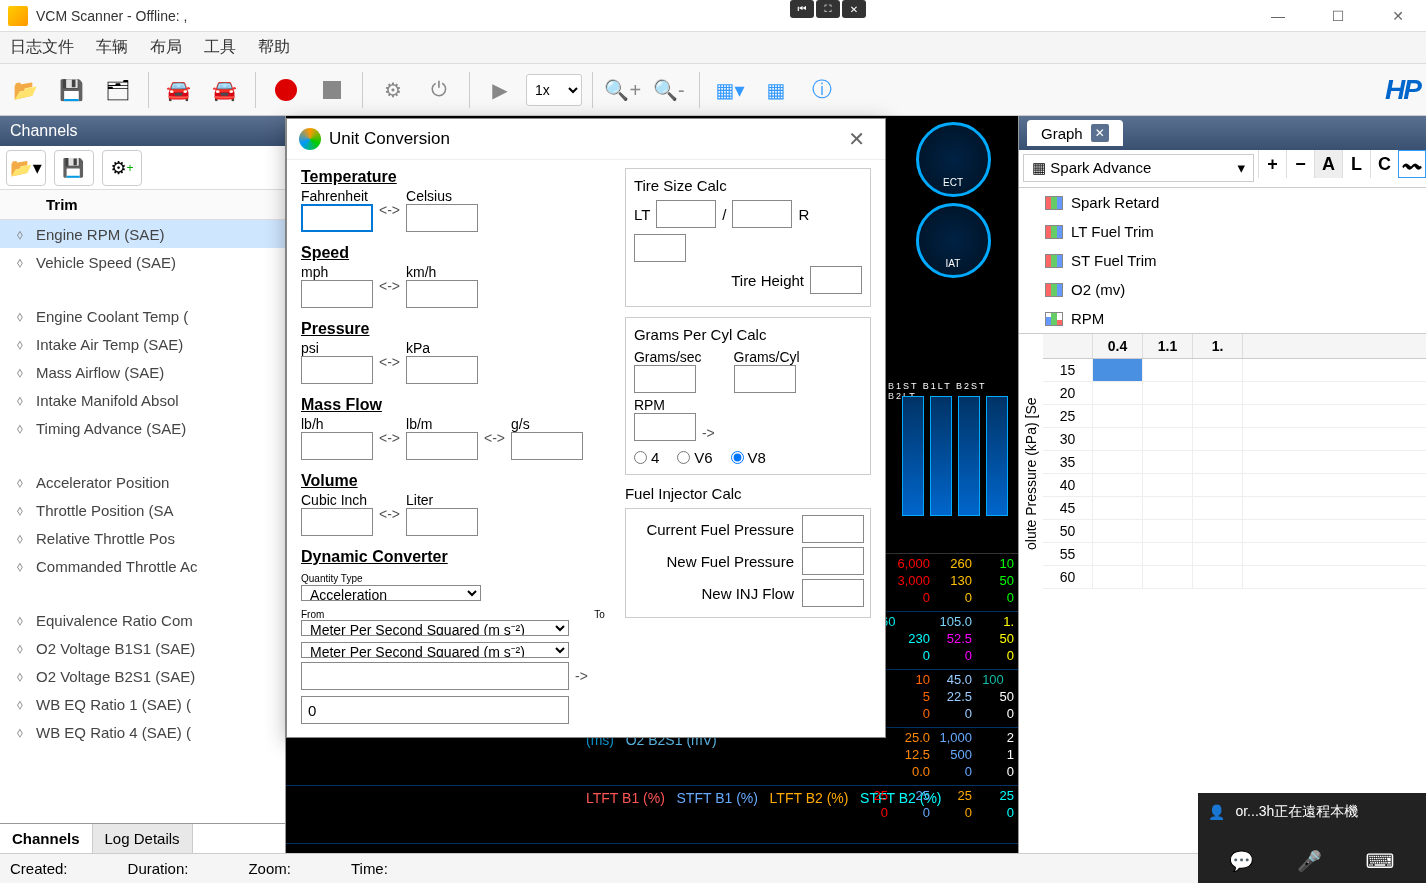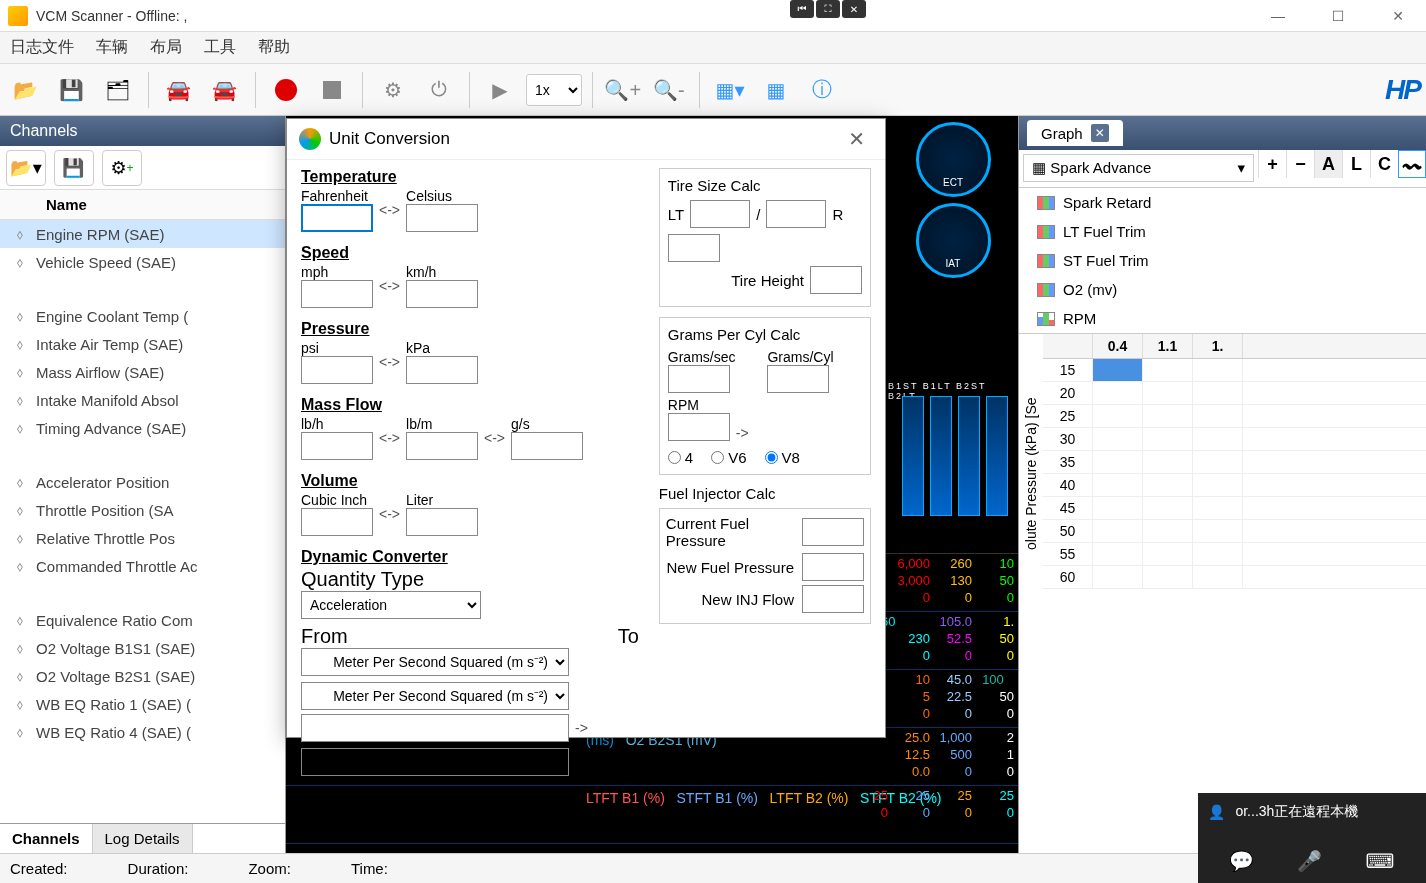--- a/index.html
+++ b/index.html
@@ -71,21 +71,21 @@
 
 
 .right-panel { width: 408px; background: #fff; border-left: 1px solid #999; display: flex; flex-direction: column; }
 .graph-tab-header { background: linear-gradient(#5a7090,#3a5070); padding: 4px 8px; display: flex; align-items: center; }
 .graph-tab { background: #fff; padding: 4px 14px; border-radius: 4px 4px 0 0; font-size: 15px; display: flex; align-items: center; gap: 8px; }
 .graph-tab .close-x { color: #fff; background: #5a7090; width: 18px; height: 18px; display: flex; align-items: center; justify-content: center; border-radius: 2px; font-size: 12px; }
 .graph-toolbar { display: flex; align-items: flex-start; height: 38px; border-bottom: 1px solid #ccc; }
 .graph-toolbar .g-sel { flex: 1; padding: 4px 8px; border: 1px solid #ccc; font-size: 15px; margin: 4px; background: #fff; display: flex; align-items: center; justify-content: space-between; }
 .graph-toolbar .g-btn { width: 28px; height: 28px; display: flex; align-items: center; justify-content: center; font-size: 18px; font-weight: bold; border-left: 1px solid #ddd; cursor: pointer; }
 .series-list { }
-.series-item { display: flex; align-items: center; padding: 6px 18px; font-size: 15px; gap: 8px; cursor: pointer; }
+.series-item { display: flex; align-items: center; padding: 6px 26px; font-size: 15px; gap: 8px; cursor: pointer; }
 .series-item .s-icon { width: 18px; height: 14px; border: 1px solid #888; display: flex; }
 .series-item .s-icon .b { flex: 1; }
 .data-grid { display: flex; border-top: 1px solid #ccc; height: 280px; }
 .y-axis-label { writing-mode: vertical-rl; transform: rotate(180deg); font-size: 14px; padding: 4px; text-align: center; }
 .grid-wrap { flex: 1; overflow: hidden; }
 .grid-head { display: flex; background: #f5f5f5; border-bottom: 1px solid #ccc; }
 .grid-head .gc { width: 50px; padding: 4px; text-align: center; font-size: 14px; border-right: 1px solid #ddd; font-weight: 600; }
 .grid-body .gr { display: flex; border-bottom: 1px solid #eee; }
 .grid-body .gc { width: 50px; padding: 3px; text-align: center; font-size: 14px; border-right: 1px solid #eee; }
 .grid-body .gc.selcell { background: #4a90e2; }
@@ -93,37 +93,37 @@
 
 .dialog { position: absolute; top: 118px; left: 286px; width: 600px; height: 620px; background: #fff; border: 1px solid #888; box-shadow: 0 4px 20px rgba(0,0,0,0.3); z-index: 50; }
 .dialog-title { display: flex; align-items: center; padding: 8px 12px; font-size: 17px; border-bottom: 1px solid #eee; }
 .dialog-title .d-icon { width: 22px; height: 22px; margin-right: 8px; background: conic-gradient(#f90,#0c0,#09f,#f90); border-radius: 50%; }
 .dialog-title .d-close { margin-left: auto; font-size: 20px; cursor: pointer; color: #666; padding: 0 8px; }
 .dialog-body { padding: 8px 14px; display: flex; gap: 20px; font-size: 15px; }
 .d-col { flex: 1; }
 .d-section { margin-bottom: 12px; }
 .d-heading { font-weight: bold; text-decoration: underline; font-size: 16px; margin-bottom: 2px; }
 .d-row { display: flex; align-items: center; gap: 6px; margin-bottom: 4px; flex-wrap: wrap; }
-.d-label { font-size: 20px; }
+.d-label { font-size: 10px; }
 .d-field { display: flex; flex-direction: column; }
 .d-field label { font-size: 14px; }
 .d-input { width: 72px; height: 28px; border: 1px solid #888; padding: 0 4px; font-size: 14px; }
 .d-input.active { border: 2px solid #0078d7; }
 .d-arrow { font-size: 14px; color: #555; }
-.d-select { height: 28px; border: 1px solid #888; background: #fff; font-size: 14px; padding: 0 4px; }
+.d-select { height: 16px; border: 1px solid #888; background: #fff; font-size: 14px; padding: 0 4px; }
 .d-col2 { flex: 1.05; }
 .d-group { border: 1px solid #ccc; padding: 8px; margin-bottom: 10px; }
 .d-group-title { font-size: 15px; margin-bottom: 6px; }
 .d-radio-row { display: flex; gap: 18px; align-items: center; margin-top: 8px; }
 .d-radio { display: flex; align-items: center; gap: 4px; font-size: 15px; }
 .d-inj-row { display: flex; justify-content: flex-end; align-items: center; gap: 8px; margin-bottom: 4px; }
 .d-inj-row .lbl { font-size: 15px; }
 .d-inj-row .d-input { width: 62px; }
 .d-dyn-row { display: flex; gap: 40px; }
-.d-wide { width: 268px; text-align: right; }
+.d-wide { width: 268px; }
 .d-res { width: 268px; display: flex; align-items: center; border: 1px solid #888; height: 28px; padding: 0 6px; }
 
 
 .statusbar { height: 30px; background: #f5f5f5; border-top: 1px solid #ccc; display: flex; align-items: center; padding: 0 10px; gap: 60px; font-size: 15px; }
 
 
 .remote { position: absolute; bottom: 0; right: 0; width: 228px; height: 90px; background: #222; color: #fff; font-size: 14px; padding: 10px; display: flex; flex-direction: column; justify-content: space-between; z-index: 60; }
 .remote .r-top { display: flex; align-items: center; gap: 10px; }
 .remote .r-icons { display: flex; justify-content: space-around; font-size: 20px; }
 </style>
@@ -190,21 +190,21 @@
 
   <div class="channels-panel">
     <div class="channels-header">Channels</div>
     <div class="channels-toolbar">
       <div class="ct-btn">📂▾</div>
       <div class="ct-btn">💾</div>
       <div class="ct-btn">⚙<span style="color:#0a0;font-size:12px">+</span></div>
     </div>
     <div class="channels-cols">
       <div class="col-icon"></div>
-      <div class="col-name">Name</div>
+      <div class="col-name">Trim</div>
     </div>
     <div class="channels-list" id="ch-list">
         <div class="ch-item selected">
           <span class="ch-icon">⬨</span>
           <span>Engine RPM (SAE)</span>
         </div>
         <div class="ch-item">
           <span class="ch-icon">⬨</span>
           <span>Vehicle Speed (SAE)</span>
         </div>
@@ -302,21 +302,21 @@
           <div class="g-legend"><span style="color:#8cf">(%)</span></div>
           <div class="graph-values">
             <div><span class="gv" style="color: rgb(255, 0, 0);">6,000</span><span class="gv" style="color: rgb(255, 192, 0);">260</span><span class="gv" style="color: rgb(0, 255, 0);">10</span></div>
             <div><span class="gv" style="color: rgb(255, 0, 0);">3,000</span><span class="gv" style="color: rgb(255, 192, 0);">130</span><span class="gv" style="color: rgb(0, 255, 0);">50</span></div>
             <div><span class="gv" style="color: rgb(255, 0, 0);">0</span><span class="gv" style="color: rgb(255, 192, 0);">0</span><span class="gv" style="color: rgb(0, 255, 0);">0</span></div>
           </div>
         </div>
         <div class="graph-row">
           <div class="g-legend"><span style="color:#8cf">(mV)</span></div>
           <div class="graph-values">
-            <div><span class="gv" style="color: rgb(0, 255, 255);">460</span><span class="gv" style="color: #8b5cf6; padding-left: 44px;">105.0</span><span class="gv" style="color: rgb(255, 255, 0);">1.</span></div>
+            <div><span class="gv" style="color: rgb(0, 255, 255);">460</span><span class="gv" style="color: #7dd3fc; padding-left: 44px;">105.0</span><span class="gv" style="color: rgb(255, 255, 0);">1.</span></div>
             <div><span class="gv" style="color: rgb(0, 255, 255);">230</span><span class="gv" style="color: rgb(255, 0, 255);">52.5</span><span class="gv" style="color: rgb(255, 255, 0);">50</span></div>
             <div><span class="gv" style="color: rgb(0, 255, 255);">0</span><span class="gv" style="color: rgb(255, 0, 255);">0</span><span class="gv" style="color: rgb(255, 255, 0);">0</span></div>
           </div>
         </div>
         <div class="graph-row">
           <div class="g-legend"><span style="color:#8cf">(%)</span></div>
           <div class="graph-values">
             <div><span class="gv" style="color: rgb(255, 102, 0);">10</span><span class="gv" style="color: rgb(153, 204, 255);">45.0</span><span class="gv" style="color: #14b8a6; text-align: center;">100</span></div>
             <div><span class="gv" style="color: rgb(255, 102, 0);">5</span><span class="gv" style="color: rgb(153, 204, 255);">22.5</span><span class="gv" style="color: rgb(255, 255, 255);">50</span></div>
             <div><span class="gv" style="color: rgb(255, 102, 0);">0</span><span class="gv" style="color: rgb(153, 204, 255);">0</span><span class="gv" style="color: rgb(255, 255, 255);">0</span></div>

